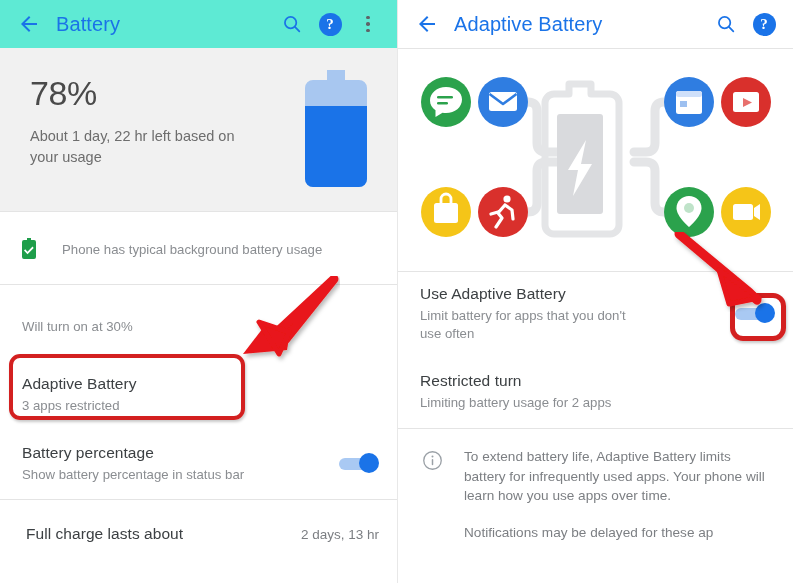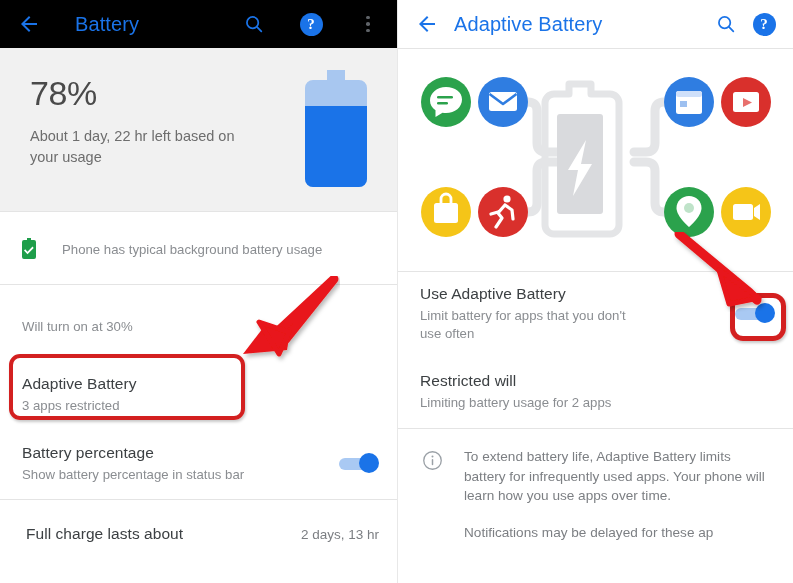--- a/index.html
+++ b/index.html
@@ -13,21 +13,21 @@
 
   .panel { position: relative; overflow: hidden; background: #ffffff; }
   .panel-left  { width: 397px; height: 583px; }
   .panel-right { width: 396px; height: 583px; border-left: 1px solid #e8e8e8; }
 
   
   .appbar {
     height: 48px; display: flex; align-items: center;
     padding: 0 12px; position: relative;
   }
-  .appbar-left  { background: #000000; gap: 19px; }
+  .appbar-left  { background: #5eead4; }
   .appbar-right { background: #ffffff; }
   .appbar .back {
     width: 34px; height: 34px; flex: 0 0 34px;
     display: flex; align-items: center; justify-content: center;
     cursor: pointer;
   }
   .appbar .title {
     font-size: 20px; color: #1a73e8; font-weight: 500;
     margin-left: 10px; letter-spacing: .1px; white-space: nowrap;
   }
@@ -337,21 +337,21 @@
         <div class="t2" style="max-width:230px">Limit battery for apps that you don't use often</div>
       </div>
       <div class="toggle">
         <span class="track"></span>
         <span class="knob"></span>
       </div>
     </div>
 
     <div class="row" style="height:74px">
       <div class="txt">
-        <div class="t1">Restricted will</div>
+        <div class="t1">Restricted turn</div>
         <div class="t2">Limiting battery usage for 2 apps</div>
       </div>
     </div>
 
     <div class="divider"></div>
 
     <div class="inforow">
       <div class="ico">
         <svg width="21" height="21" viewBox="0 0 24 24" aria-hidden="true">
           <circle cx="12" cy="12" r="10" fill="none" stroke="#9aa0a6" stroke-width="1.5"></circle>

